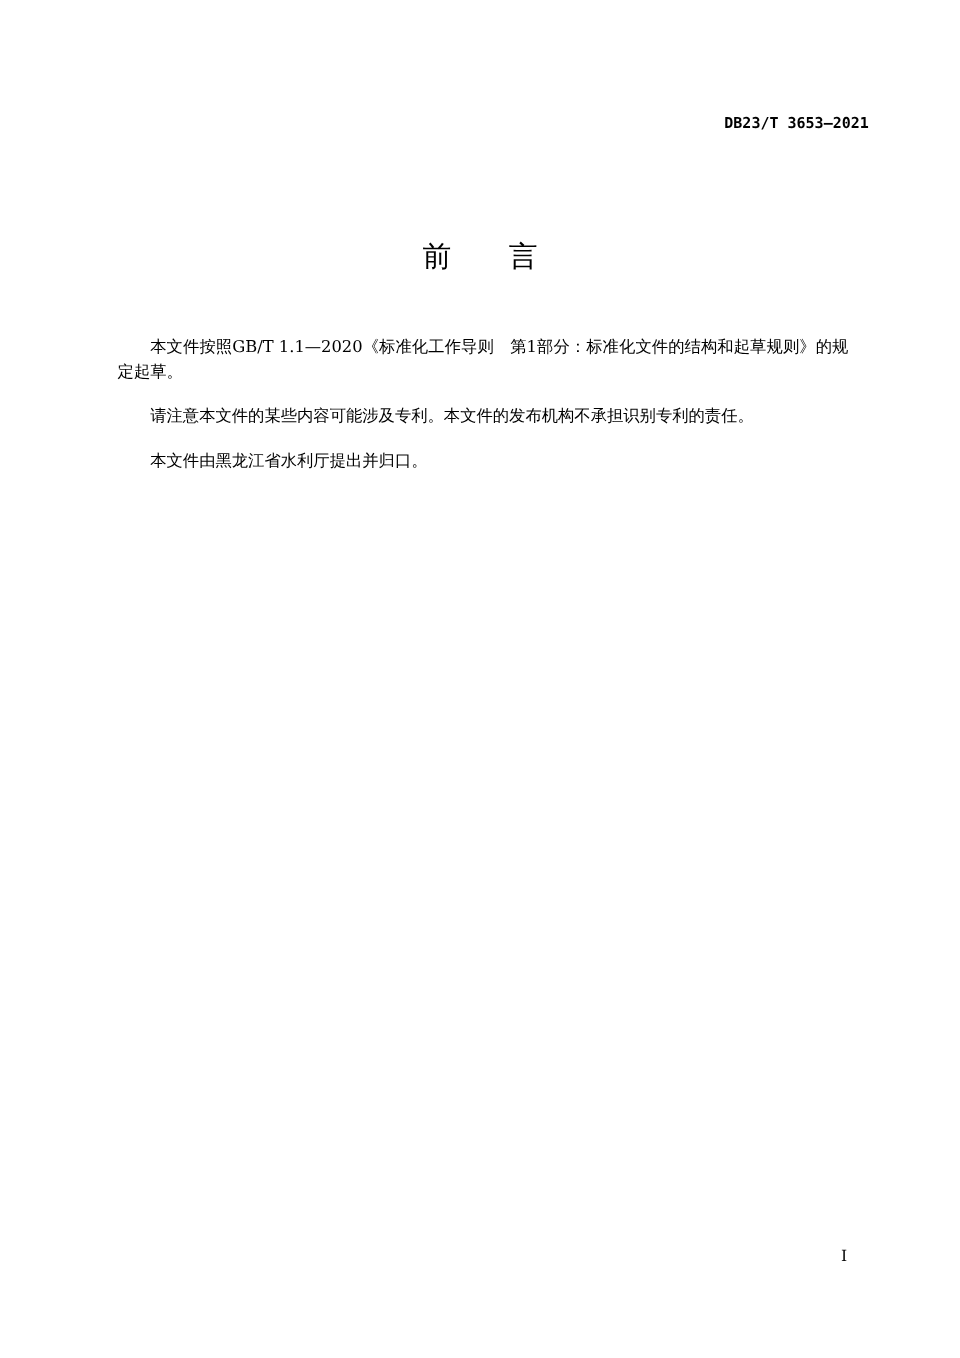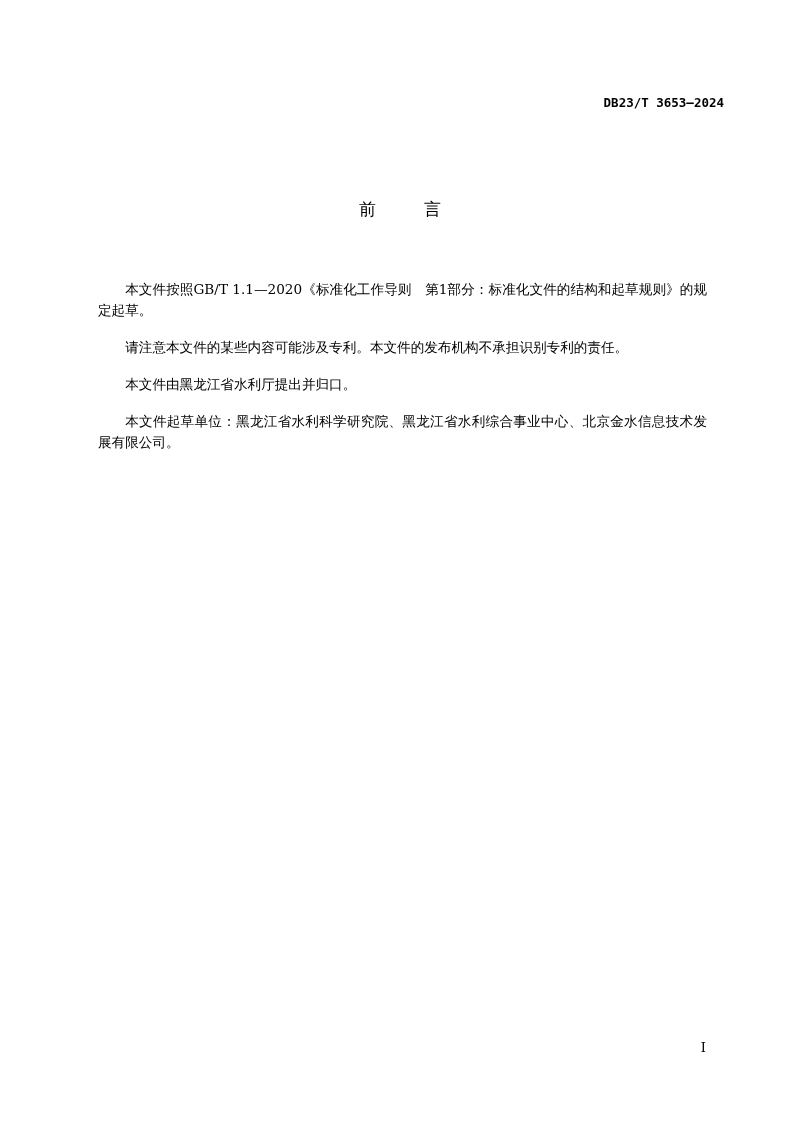--- a/index.html
+++ b/index.html
@@ -1,36 +1,35 @@
 <!DOCTYPE html>
 <html><head>
   <meta charset="utf-8">
   <style>
     html, body { margin: 0; padding: 0; background: #ffffff; }
     body { width: 800px; height: 1132px; position: relative; overflow: hidden;
            font-family: "DejaVu Serif", "Liberation Serif", serif; color: #000; }
     .doc-code { position: absolute; top: 95px; right: 76px; font-family: "DejaVu Sans Mono", "Liberation Mono", monospace;
                 font-size: 12.5px; font-weight: bold; letter-spacing: 0px; }
     .title { position: absolute; top: 198px; left: 0; width: 800px; text-align: center;
-             font-family: "DejaVu Sans", "Liberation Sans", sans-serif; font-size: 17px; }
+             font-family: "DejaVu Sans", "Liberation Sans", sans-serif; font-size: 24px; }
     .title span { display: inline-block; }
     .title .gap { width: 48px; }
     .body-text { position: absolute; top: 263px; left: 82px; width: 641px; font-size: 13.6px; line-height: 21px; }
     .para { margin: 16px; text-indent: 2em; text-align: justify; text-align-last: left; word-break: break-all; }
     .page-num { position: absolute; top: 1040px; right: 94px; font-size: 13px; }
   </style>
 </head>
 <body>
 
-<div class="doc-code">DB23/T 3653—2024</div>
+<div class="doc-code">DB23/T 3653—2021</div>
 
 <div class="title">
   <span>前</span><span class="gap"></span><span>言</span>
 </div>
 
 <div class="body-text">
   <p class="para">本文件按照GB/T 1.1—2020《标准化工作导则　第1部分：标准化文件的结构和起草规则》的规定起草。</p>
   <p class="para">请注意本文件的某些内容可能涉及专利。本文件的发布机构不承担识别专利的责任。</p>
   <p class="para">本文件由黑龙江省水利厅提出并归口。</p>
-  <p class="para">本文件起草单位：黑龙江省水利科学研究院、黑龙江省水利综合事业中心、北京金水信息技术发展有限公司。</p>
 </div>
 
 <div class="page-num">I</div>
 
 </body></html>

